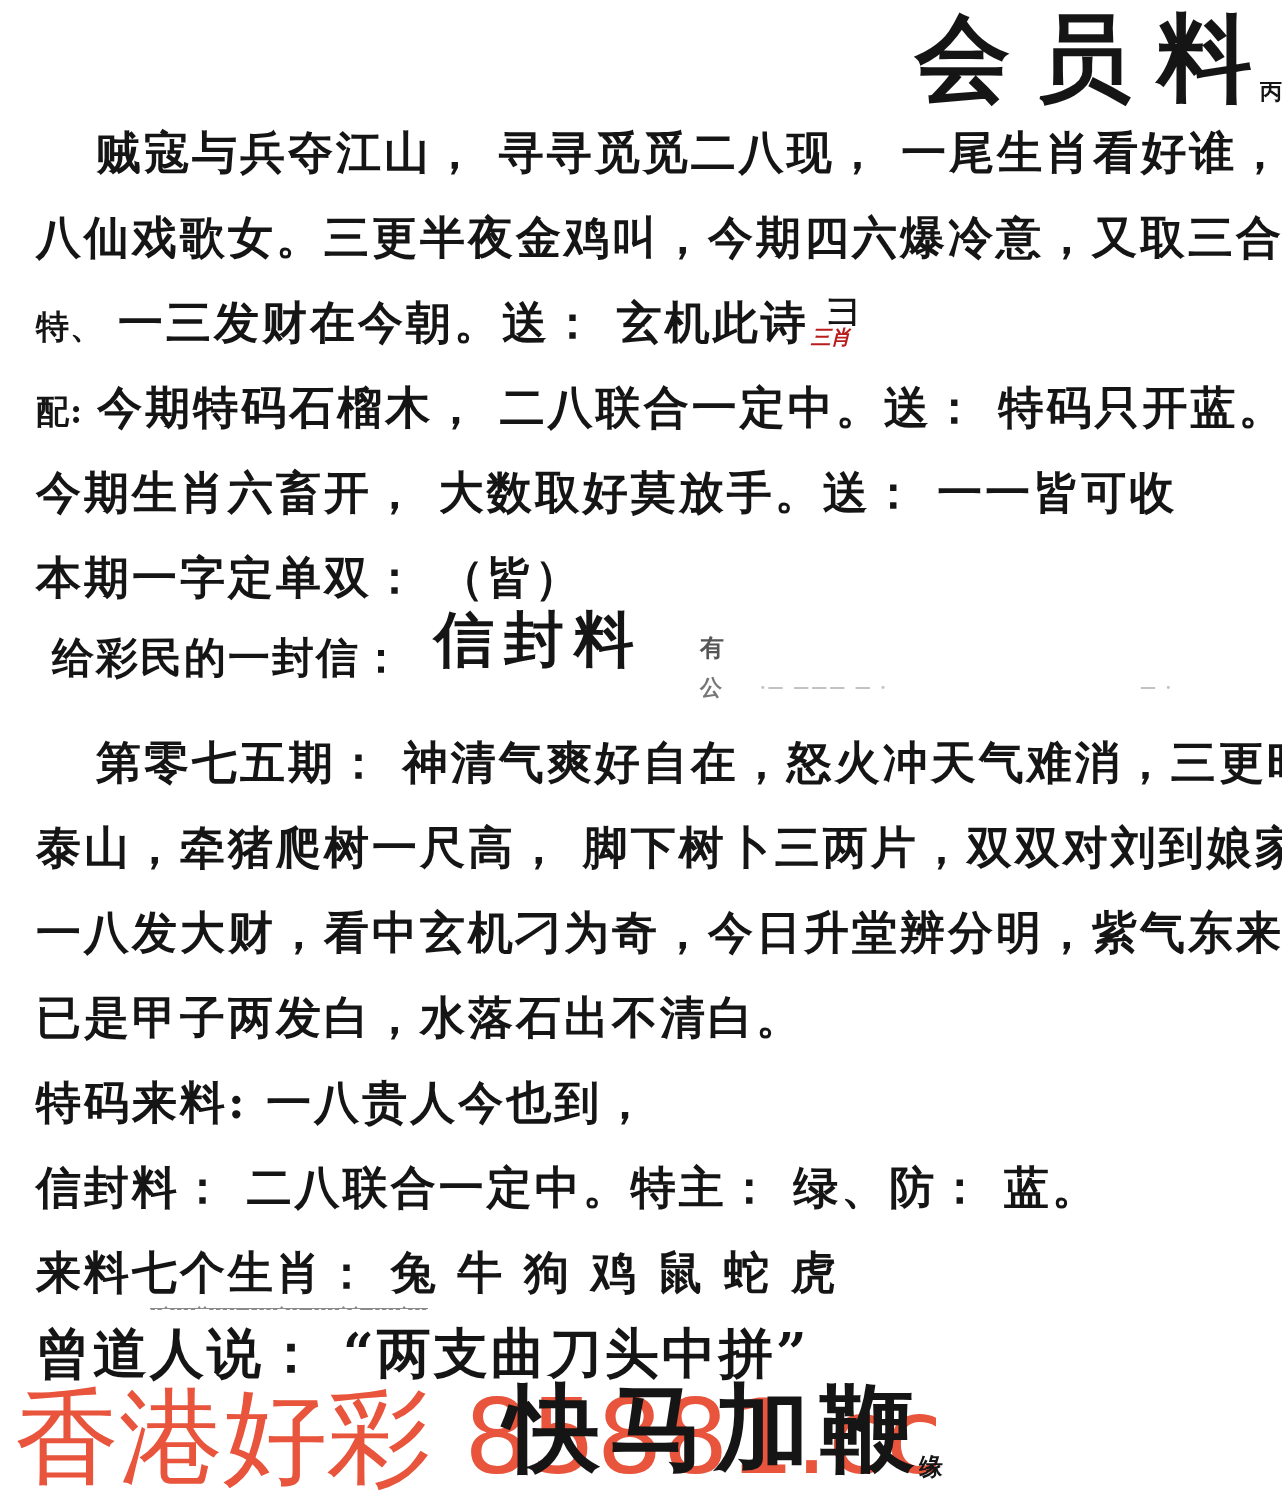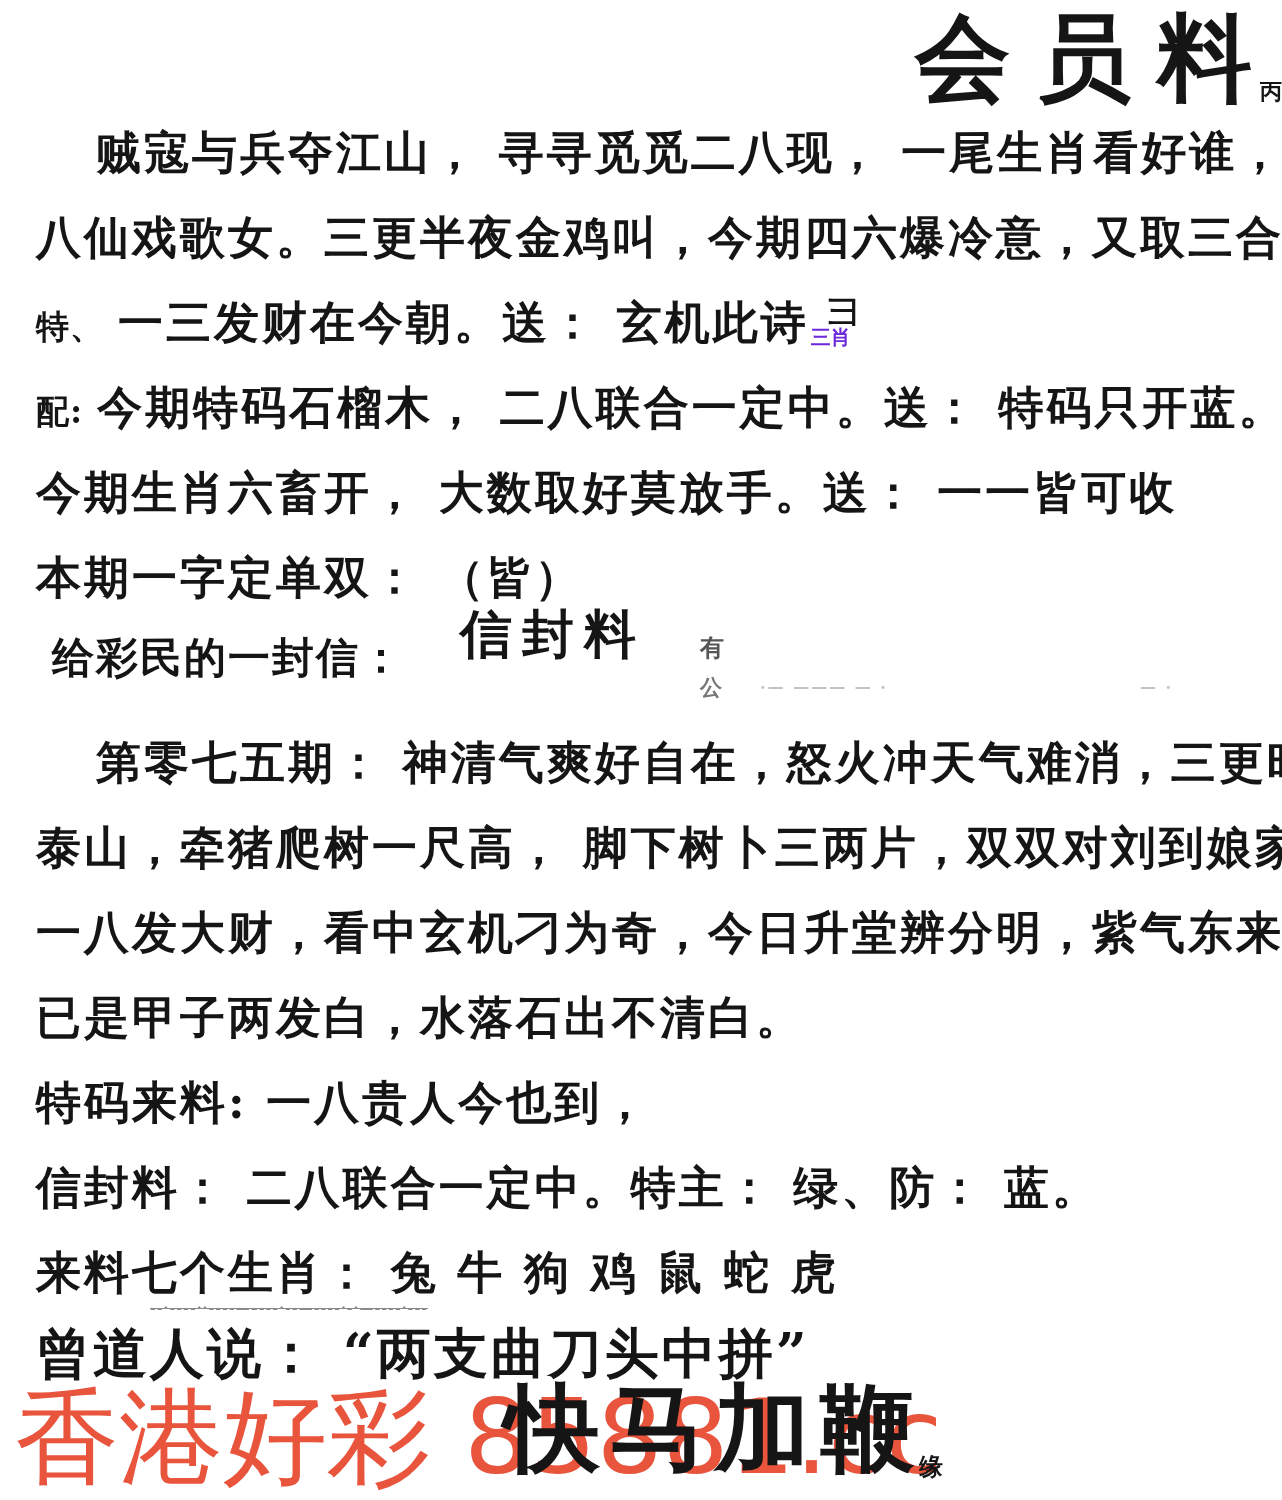--- a/index.html
+++ b/index.html
@@ -35,28 +35,28 @@
     letter-spacing:3px;
     white-space:nowrap;
   }
   .indent{left:96px;}
   .lead-sm{font-size:33px;letter-spacing:1px;margin-right:14px;}
   .mark-stack{
     display:inline-block;vertical-align:-6px;
     margin-left:2px;line-height:1;
   }
   .mark-stack .mk-top{display:block;font-size:30px;letter-spacing:0;margin-left:18px;}
-  .mark-stack .mk-bot{display:block;font-size:20px;letter-spacing:0;color:#6d28d9;}
+  .mark-stack .mk-bot{display:block;font-size:20px;letter-spacing:0;color:#b91c1c;font-style:italic;}
   .letter-label{
     position:absolute;left:36px;top:630px;
     font-size:42px;letter-spacing:2px;white-space:nowrap;margin-left:16px;
   }
   .letter-title{
-    position:absolute;left:460px;top:600px;
-    font-size:52px;letter-spacing:10px;white-space:nowrap;
+    position:absolute;left:434px;top:600px;
+    font-size:60px;letter-spacing:10px;white-space:nowrap;
   }
   .letter-marks{
     position:absolute;left:700px;top:636px;
     line-height:1;color:#555;
   }
   .letter-marks .mk-top{display:block;font-size:24px;}
   .letter-marks .mk-bot{display:block;font-size:22px;margin-top:16px;color:#777;}
   .faint-dots-a{
     position:absolute;left:760px;top:678px;
     font-size:16px;color:var(--veryfaint);letter-spacing:2px;white-space:nowrap;

